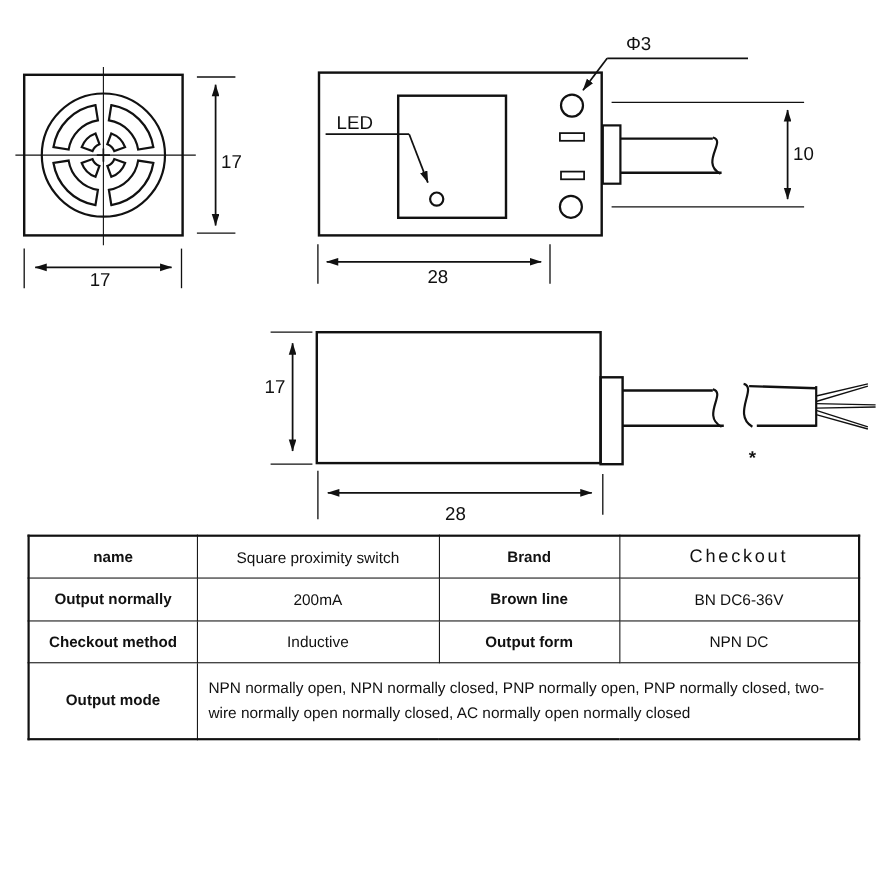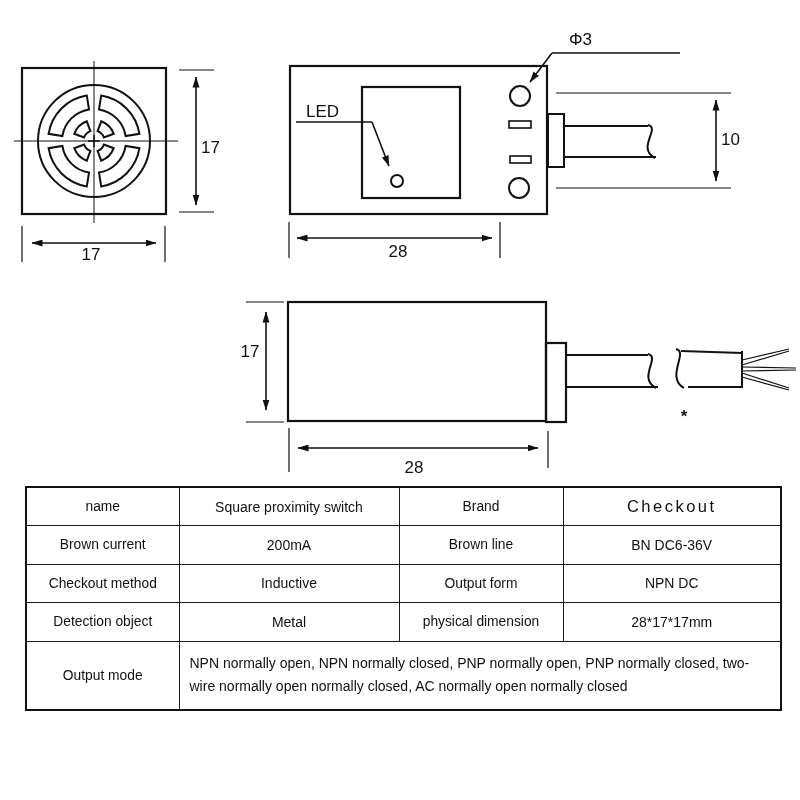--- a/index.html
+++ b/index.html
@@ -19,21 +19,21 @@
   #spec-table{
     position:absolute;left:25px;top:486px;width:755px;
     border-collapse:collapse;table-layout:fixed;
     font-size:14px;color:#111;
   }
   #spec-table th,#spec-table td{
     border:1.6px solid #1a1a1a;text-align:center;vertical-align:middle;
     padding:2px 4px;overflow:hidden;
   }
   #spec-table{border:2px solid #111;}
-  #spec-table th{font-weight:400;font-size:13.8px;}
+  #spec-table th{font-weight:700;font-size:13.8px;}
   #spec-table tr.r{height:38.5px;}
   #spec-table tr.r-last{height:69px;}
   #spec-table td.brand-value{font-size:16.5px;letter-spacing:2.5px;}
   #spec-table td.multiline{text-align:left;padding:4px 10px;line-height:23px;font-size:14px;}
 </style>
 </head>
 <body>
 
 <div id="canvas">
 
@@ -166,36 +166,30 @@
         <col style="width:218px">
     </colgroup>
     <tbody>
       <tr class="r">
         <th>name</th>
         <td>Square proximity switch</td>
         <th>Brand</th>
         <td class="brand-value">Checkout</td>
       </tr>
       <tr class="r">
-        <th>Brown current</th>
+        <th>Output normally</th>
         <td>200mA</td>
         <th>Brown line</th>
         <td>BN DC6-36V</td>
       </tr>
       <tr class="r">
         <th>Checkout method</th>
         <td>Inductive</td>
         <th>Output form</th>
         <td>NPN DC</td>
-      </tr>
-      <tr class="r">
-        <th>Detection object</th>
-        <td>Metal</td>
-        <th>physical dimension</th>
-        <td>28*17*17mm</td>
       </tr>
       <tr class="r-last">
         <th>Output mode</th>
         <td class="multiline" colspan="3">NPN normally open, NPN normally closed, PNP normally open, PNP normally closed, two-wire normally open normally closed, AC normally open normally closed</td>
       </tr>
     </tbody>
   </table>
 
 </div>
 

